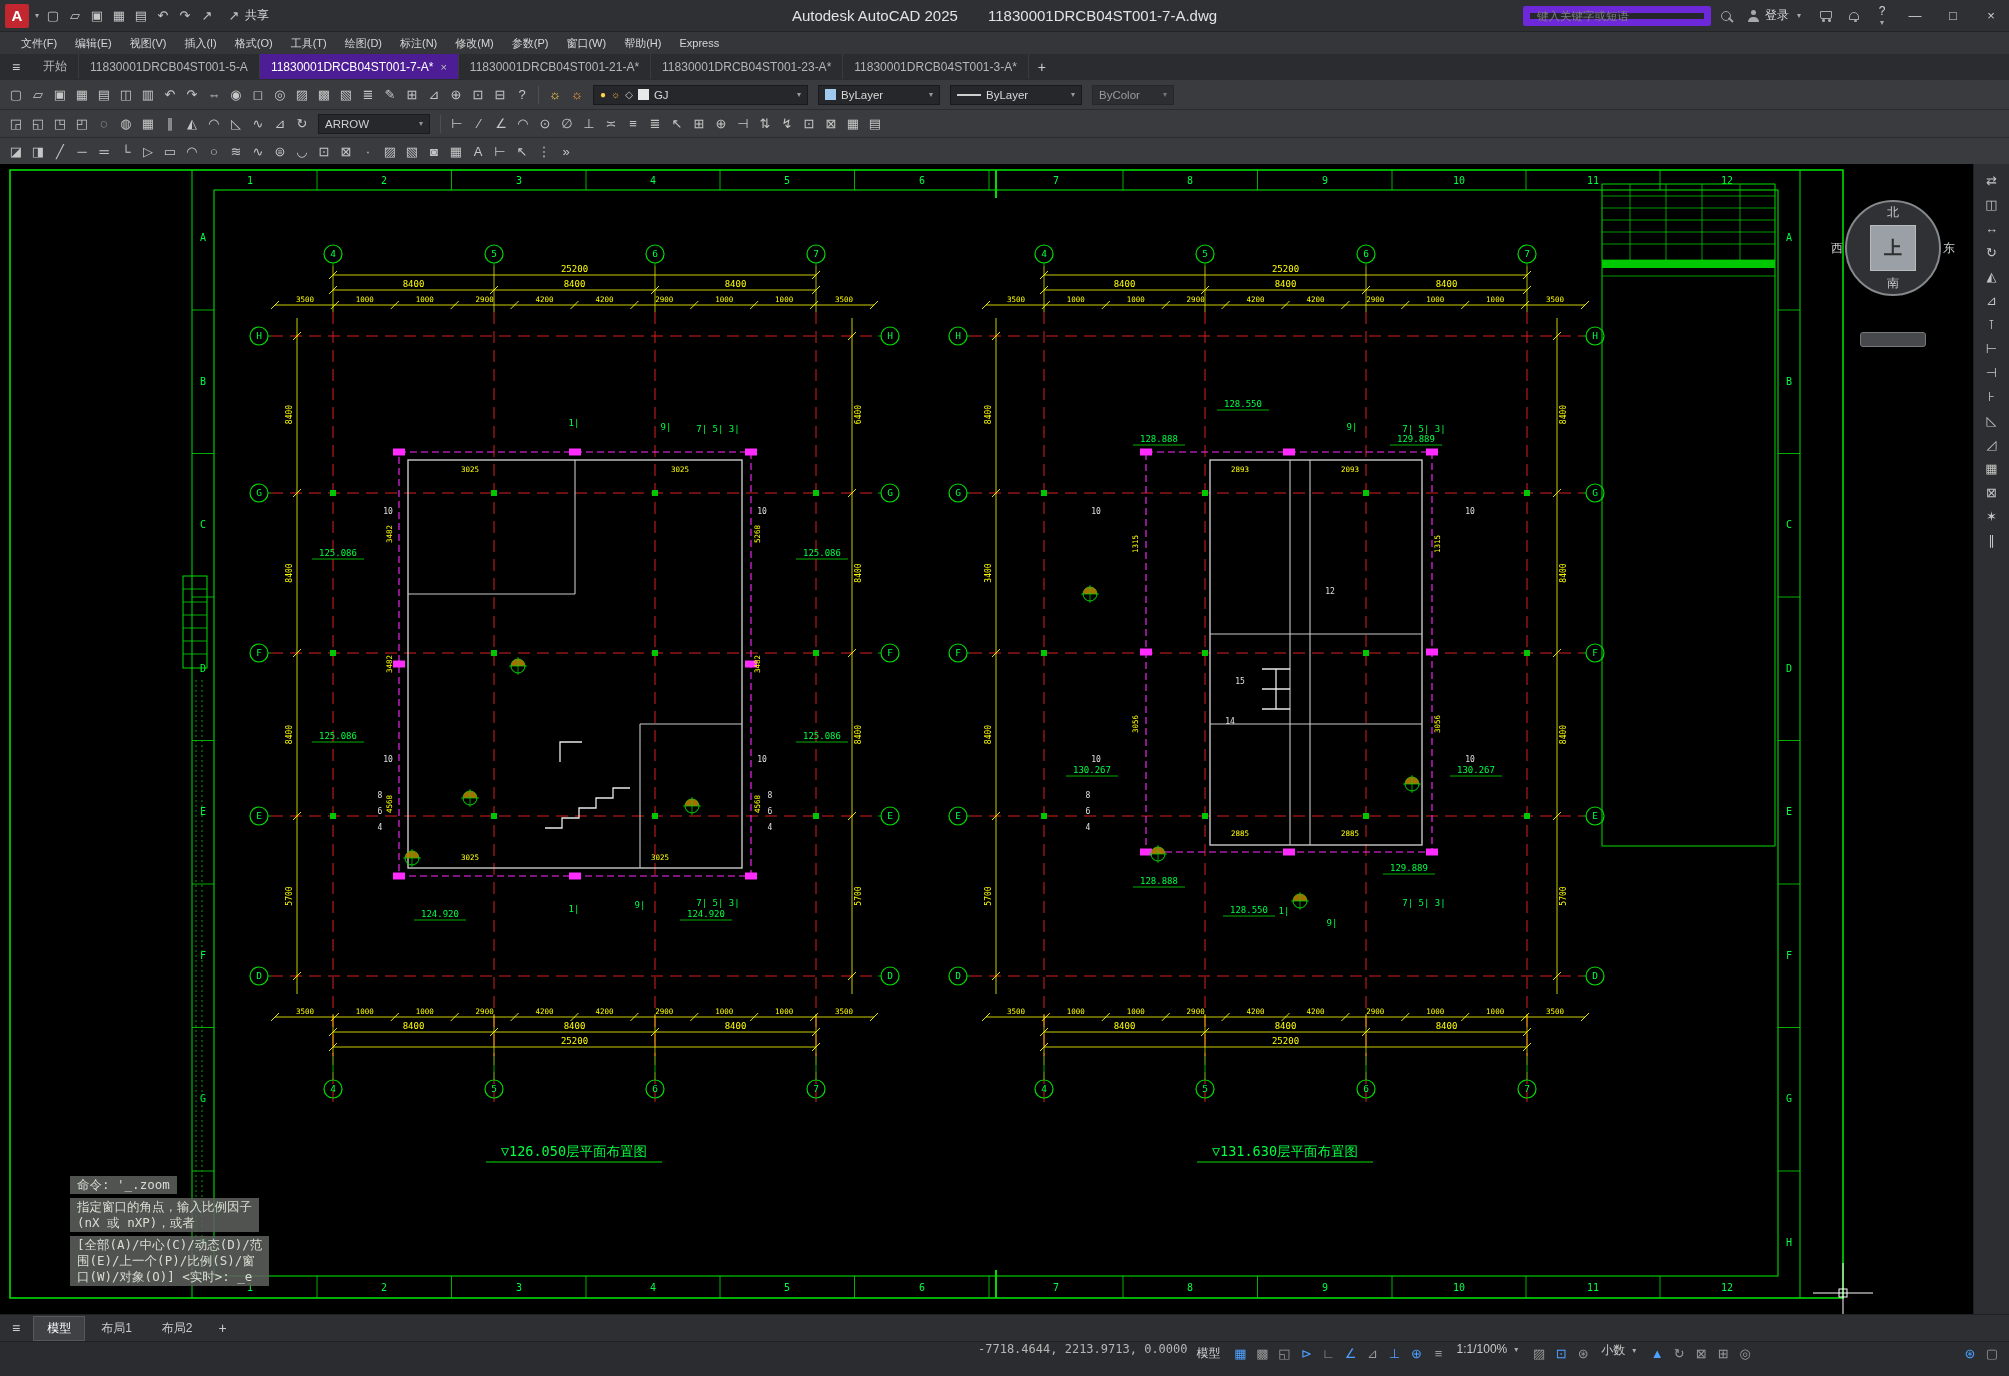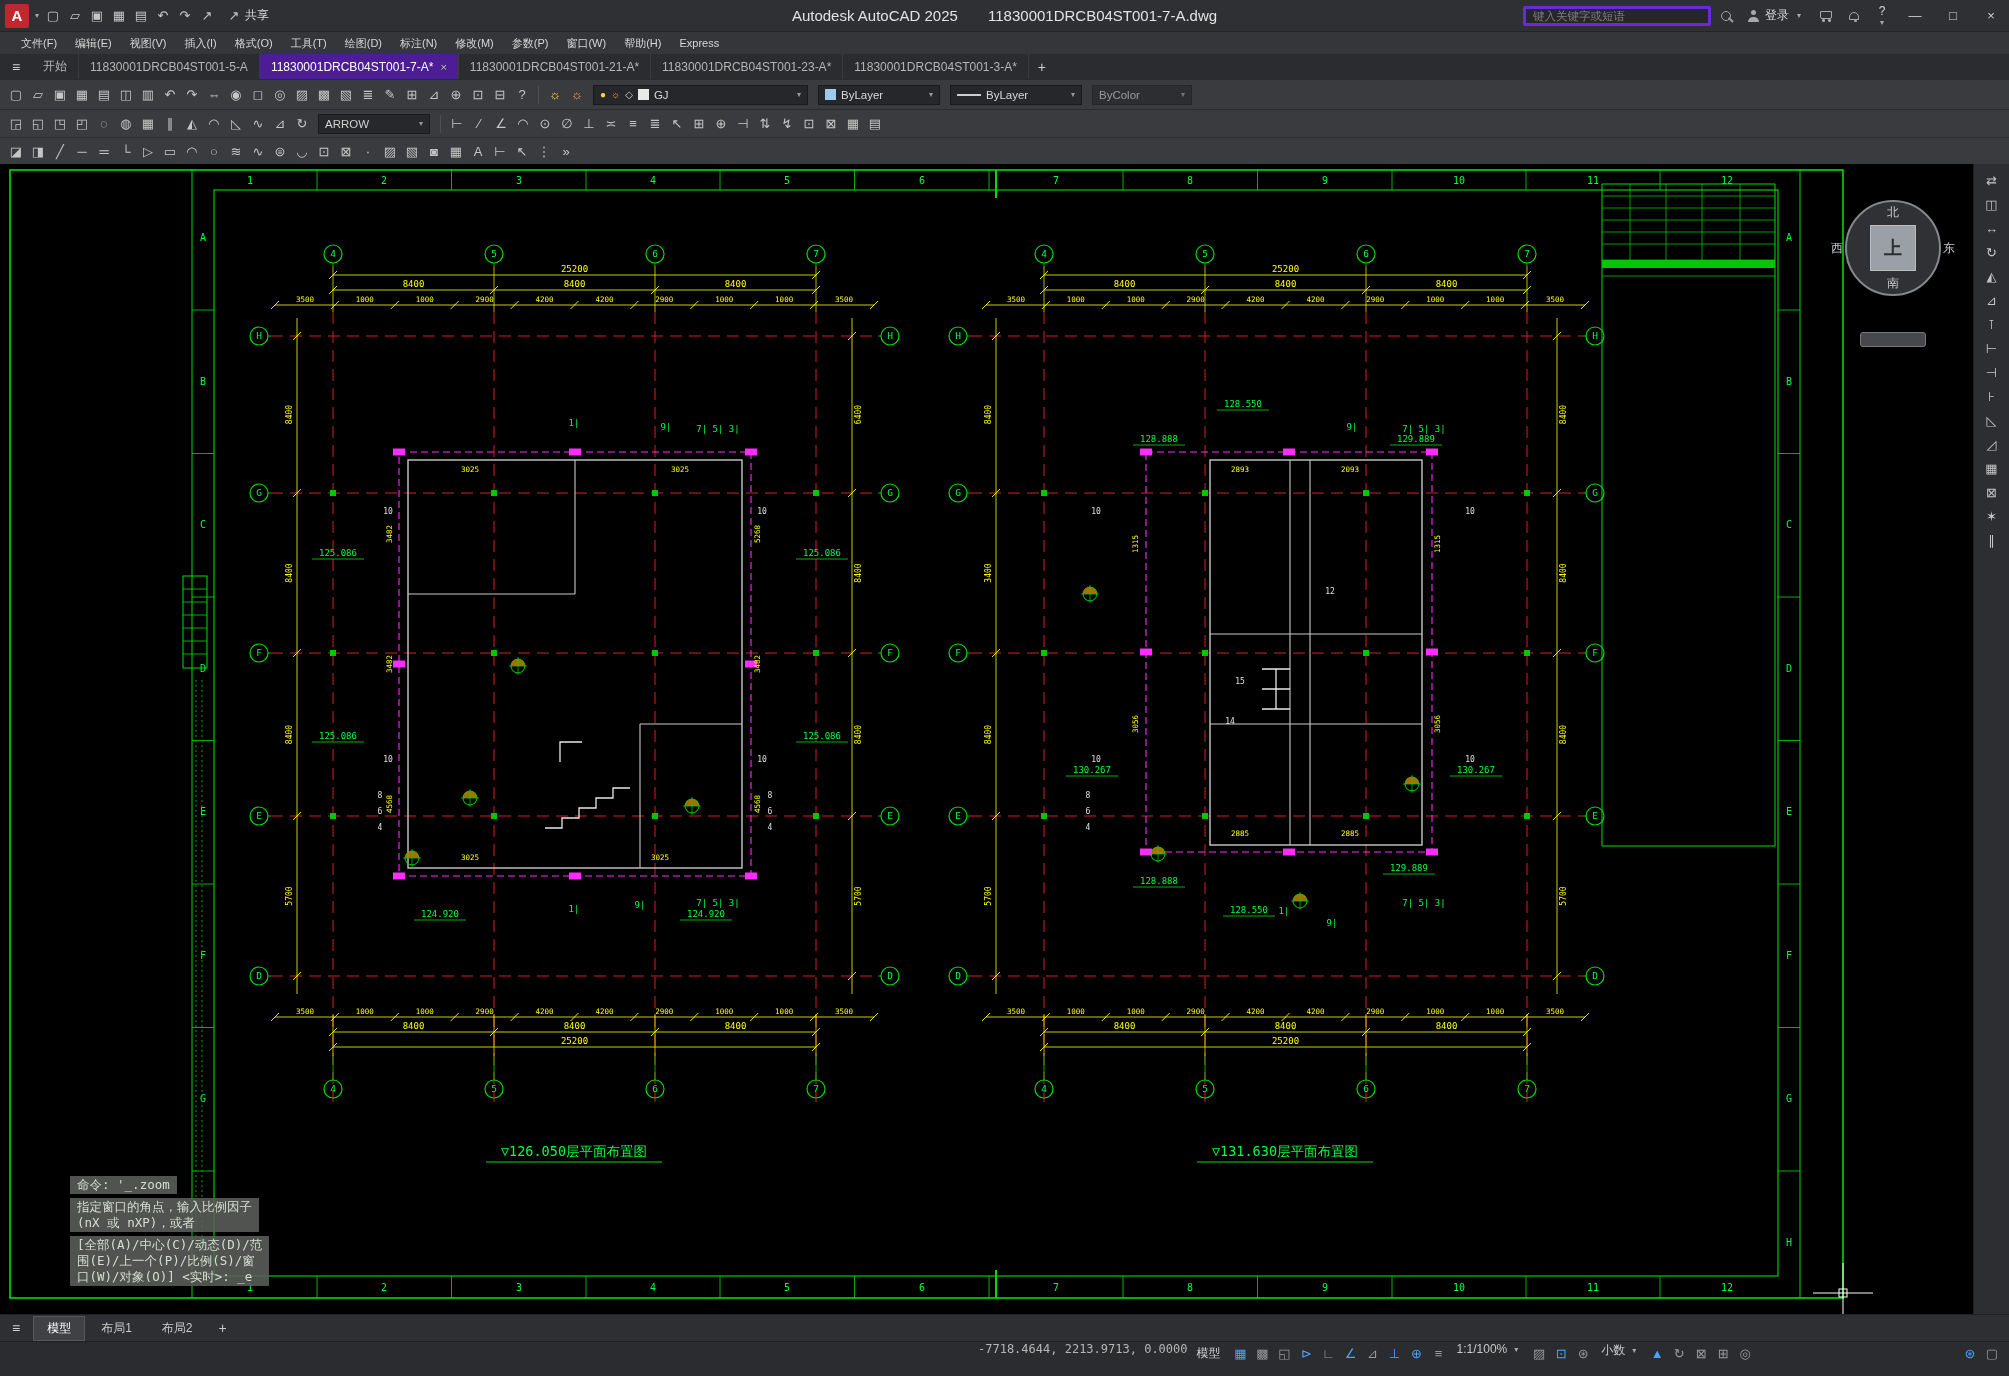--- a/index.html
+++ b/index.html
@@ -13,21 +13,21 @@
   .logo{width:24px;height:24px;background:#c2272f;color:#fff;font-weight:bold;font-size:15px;
     display:grid;place-items:center;border-radius:2px;margin:0 3px 0 5px}
   .caret{font-size:8px;color:#a8a8a8;margin:0 3px}
   .tbtn{width:22px;height:20px;display:inline-flex;align-items:center;justify-content:center;
     color:#c6c6c6;font-size:13px;border-radius:2px;flex:0 0 auto}
   .share-btn{display:inline-flex;align-items:center;gap:4px;padding:0 9px;color:#d6d6d6}
   .title-center{position:absolute;left:0;right:0;text-align:center;pointer-events:none;
     font-size:15px;color:#e2e2e2}
   .title-center .doc{margin-left:26px}
   .tb-right{margin-left:auto;display:flex;align-items:center;gap:2px}
-  .search-box{display:flex;align-items:center;background:#26272a;border:3px solid #6d28d9;
+  .search-box{display:flex;align-items:center;background:#26272a;border:7px solid #6d28d9;
     border-radius:2px;height:20px;width:188px;padding:0 7px}
   .search-box input{background:transparent;border:0;outline:0;color:#bdbdbd;font-size:11.5px;width:100%}
   .search-box input::placeholder{color:#7d7f83}
   .mini-ic{position:relative;display:inline-block}
   .i-search{width:10px;height:10px;border:1.5px solid #a0a0a0;border-radius:50%}
   .i-search::after{content:'';position:absolute;width:6px;height:1.5px;background:#a0a0a0;
     transform:rotate(45deg);right:-4px;bottom:-1px}
   .i-user{width:12px;height:12px}
   .i-user::before{content:'';position:absolute;width:5px;height:5px;border-radius:50%;
     background:#a8a8a8;left:3.5px;top:0}
@@ -253,21 +253,21 @@
     <span class="combo" style="width:122px">
       <span class="sw" style="background:#9fc9ee"></span>
       <span>ByLayer</span>
       <span class="caret2">▾</span>
     </span>
     <span class="combo" style="width:132px">
       <span class="sw-line"></span>
       <span>ByLayer</span>
       <span class="caret2">▾</span>
     </span>
-    <span class="combo" style="width:100px;opacity:.6">
+    <span class="combo" style="width:82px;opacity:.6">
       <span>ByColor</span>
       <span class="caret2">▾</span>
     </span>
   </div>
 
   <div class="toolbar t2">
     <span id="t2left" style="display:inline-flex">
         <span class="tbtn">◲</span>
         <span class="tbtn">◱</span>
         <span class="tbtn">◳</span>

